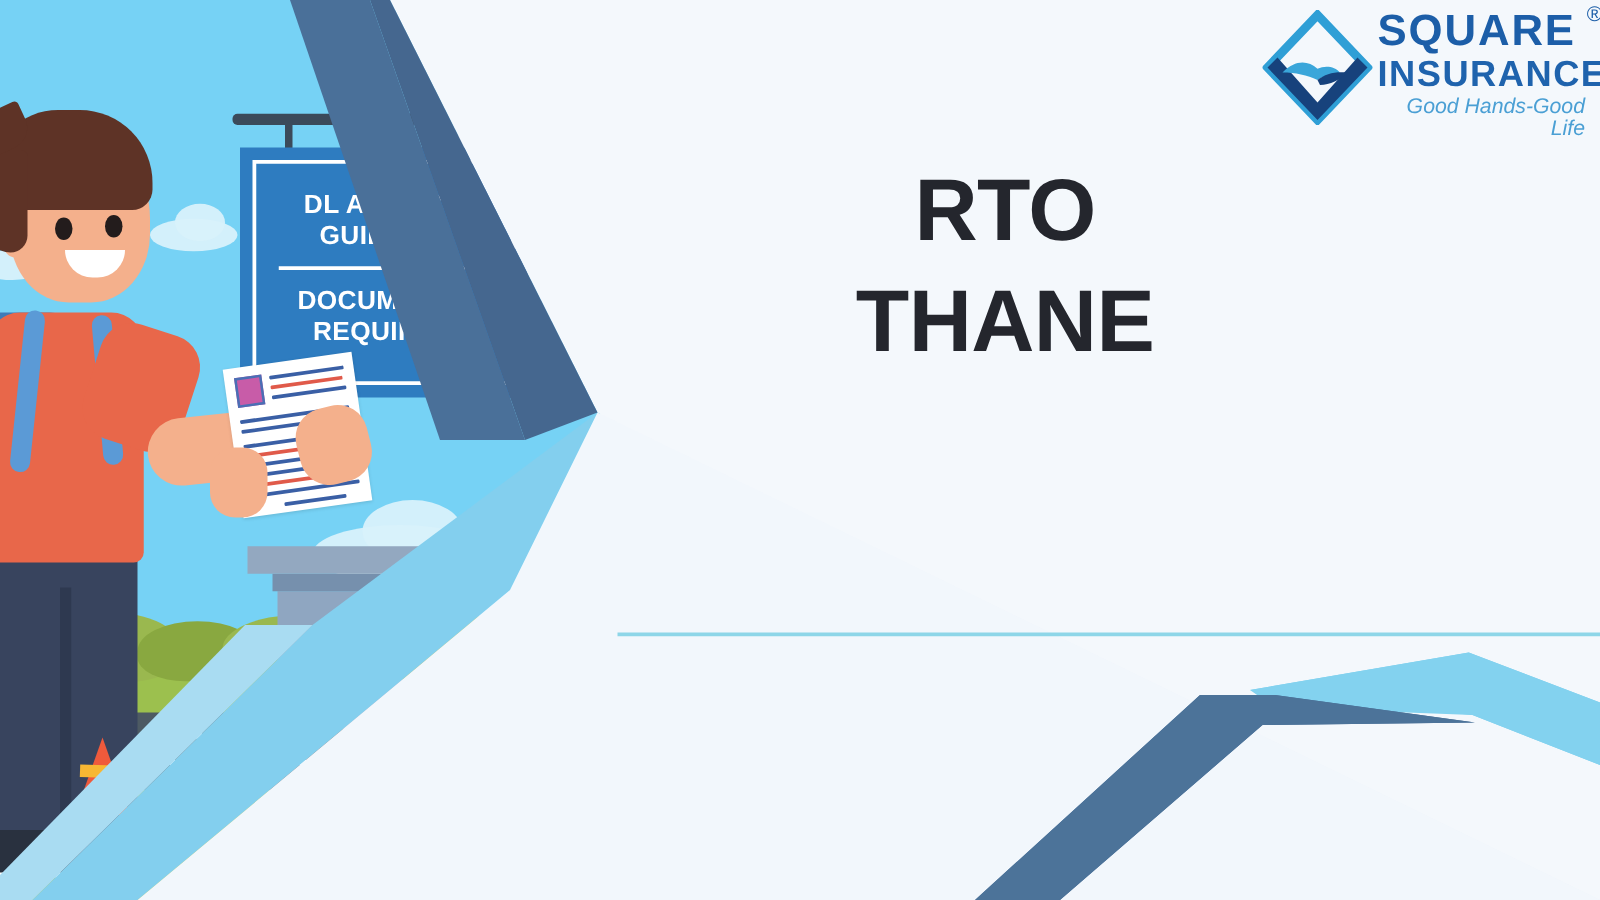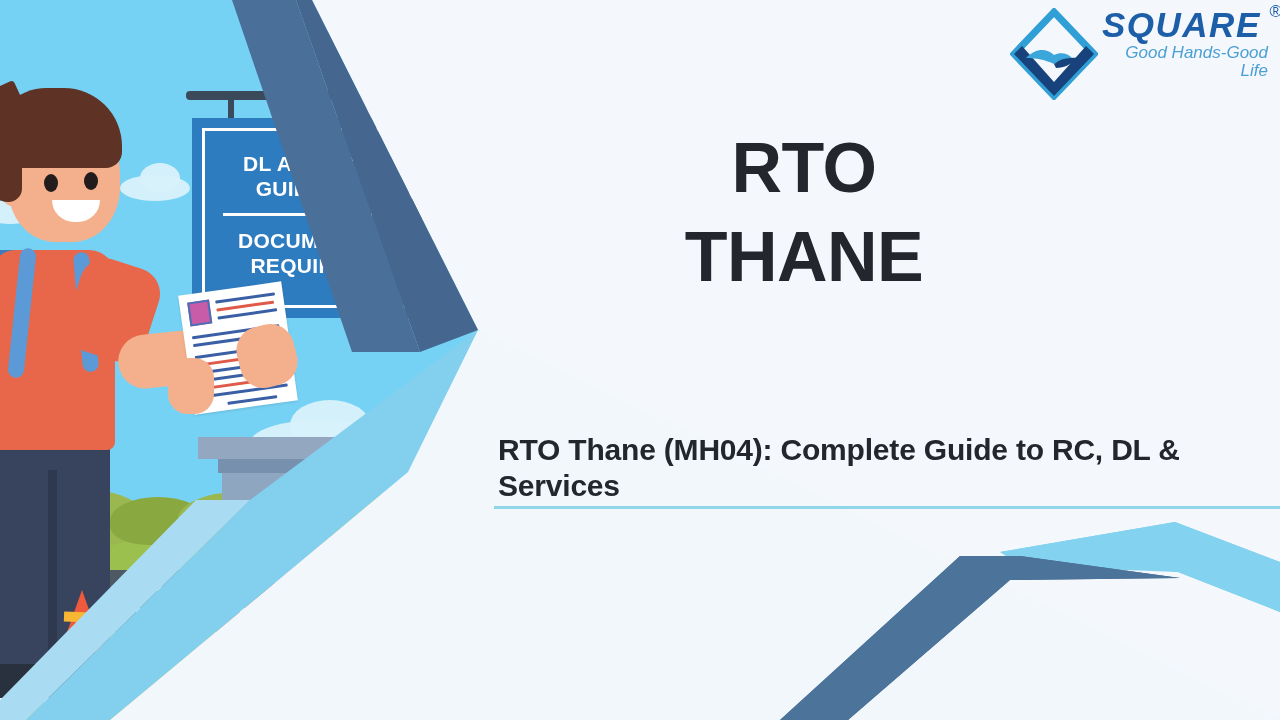--- a/index.html
+++ b/index.html
@@ -388,21 +388,20 @@
     position: absolute;
     left: 92px; top: 4px;
     width: 168px;
   }
   .logo-word1 {
     font-size: 35px;
     font-weight: bold;
     letter-spacing: 1.5px;
     color: #1c5ea8;
     line-height: 38px;
-    font-style: italic;
   }
   .logo-word2 {
     font-size: 29px;
     font-weight: bold;
     letter-spacing: 1.2px;
     color: #1f63ad;
     line-height: 32px;
   }
   .logo-tagline {
     font-size: 17px;
@@ -528,31 +527,31 @@
     <polygon points="1175,522 1000,552 1020,566 1178,572 1280,612 1280,562" fill="#83d2ef"></polygon>
     <polygon points="1020,556 1180,578 1010,580 848,720 780,720 960,556" fill="#4a7099"></polygon>
     <polygon points="1020,556 960,556 780,720 848,720 1010,580 1180,578" fill="#4c7399"></polygon>
   </svg>
 
   <div class="content">
     <div class="title">
       <div>RTO</div>
       <div>THANE</div>
     </div>
-    <div class="subtitle">RTO Thane (MH04): Complete Guide to RC, DL &amp; Services</div>
     <div class="subtitle-rule"></div>
   </div>
 
   <div class="logo">
     <svg class="logo-mark" viewBox="0 0 88 92">
       <path d="M44 4 L84 46 L44 88 L4 46 Z" fill="none" stroke="#2f9fd6" stroke-width="7"></path>
       <path d="M44 88 L4 46 L12 38 L44 74 L76 38 L84 46 Z" fill="#17427c"></path>
       <path d="M16 50 C26 40, 36 40, 44 47 C50 44, 58 45, 62 50 C54 52, 48 53, 44 56 C36 52, 26 50, 16 50 Z" fill="#3aa6da"></path>
       <path d="M44 56 C50 51, 58 49, 68 50 C62 56, 54 60, 46 60 Z" fill="#17427c"></path>
     </svg>
     <div class="logo-text">
       <div class="logo-word1">SQUARE</div>
+      <div class="logo-word2">INSURANCE</div>
       <div class="logo-tagline">Good Hands-Good Life</div>
     </div>
     <div class="logo-reg">®</div>
   </div>
 
 </div>
 
 </body></html>

